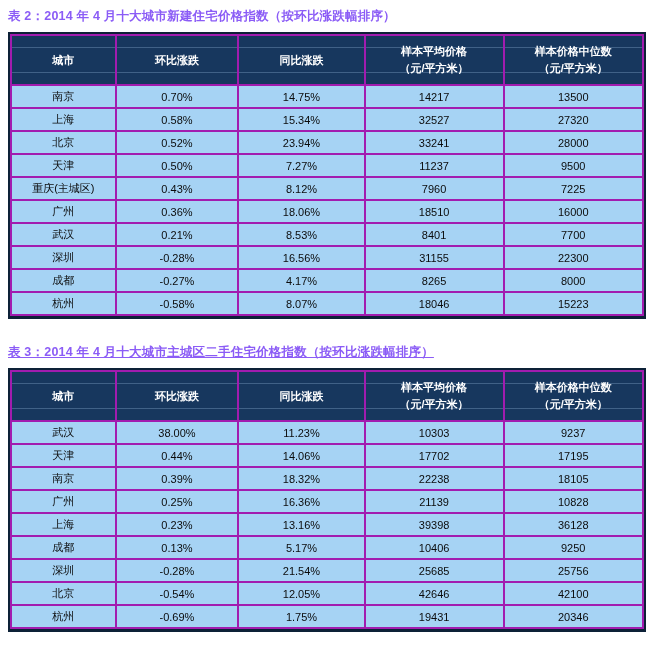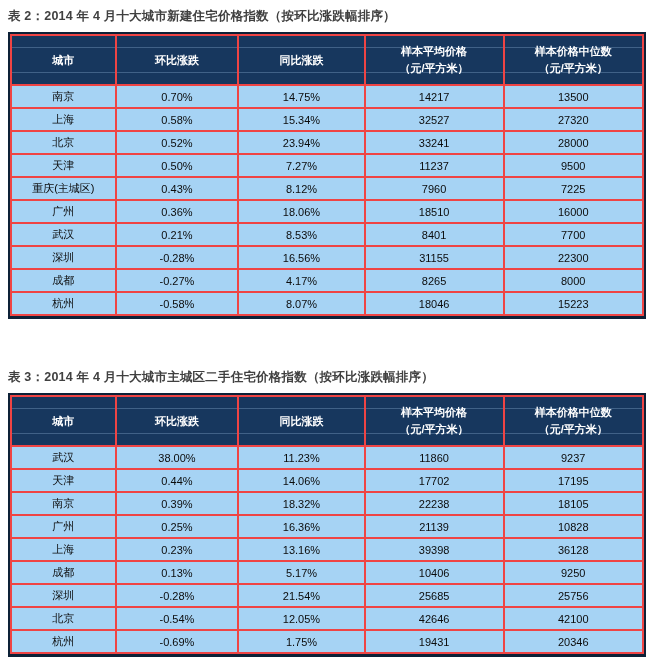--- a/index.html
+++ b/index.html
@@ -12,32 +12,33 @@
     width: 653px;
     height: 671px;
     box-sizing: border-box;
     padding: 2px 7px 0 8px;
     background: #ffffff;
     overflow: hidden;
   }
   .table-title {
     font-size: 12.5px;
     font-weight: bold;
-    color: #404040;
+    color: #8b5cf6;
     margin: 6px 0 7px 0;
     letter-spacing: 0.2px;
   }
   .table-block + .table-title {
-    margin-top: 50px;
+    margin-top: 25px;
+    text-decoration: underline;
   }
   table.price-table {
     width: 638px;
     border-collapse: separate;
     border-spacing: 2px;
-    background: #ef4444;               
+    background: #a21caf;               
     border: 2px solid #0D2137;
     border-bottom-width: 3px;
     table-layout: fixed;
   }
   table.price-table th {
     background-color: #17375E;
     
     background-image: linear-gradient(to bottom,
       transparent 0, transparent 11px,
       rgba(160,195,230,0.30) 11px, rgba(160,195,230,0.30) 12px,
@@ -182,21 +183,21 @@
             <th>同比涨跌</th>
             <th>样本平均价格<br>（元/平方米）</th>
             <th>样本价格中位数<br>（元/平方米）</th>
           </tr>
         </thead>
       <tbody>
           <tr>
             <td>武汉</td>
             <td>38.00%</td>
             <td>11.23%</td>
-            <td>11860</td>
+            <td>10303</td>
             <td>9237</td>
           </tr>
           <tr>
             <td>天津</td>
             <td>0.44%</td>
             <td>14.06%</td>
             <td>17702</td>
             <td>17195</td>
           </tr>
           <tr>

